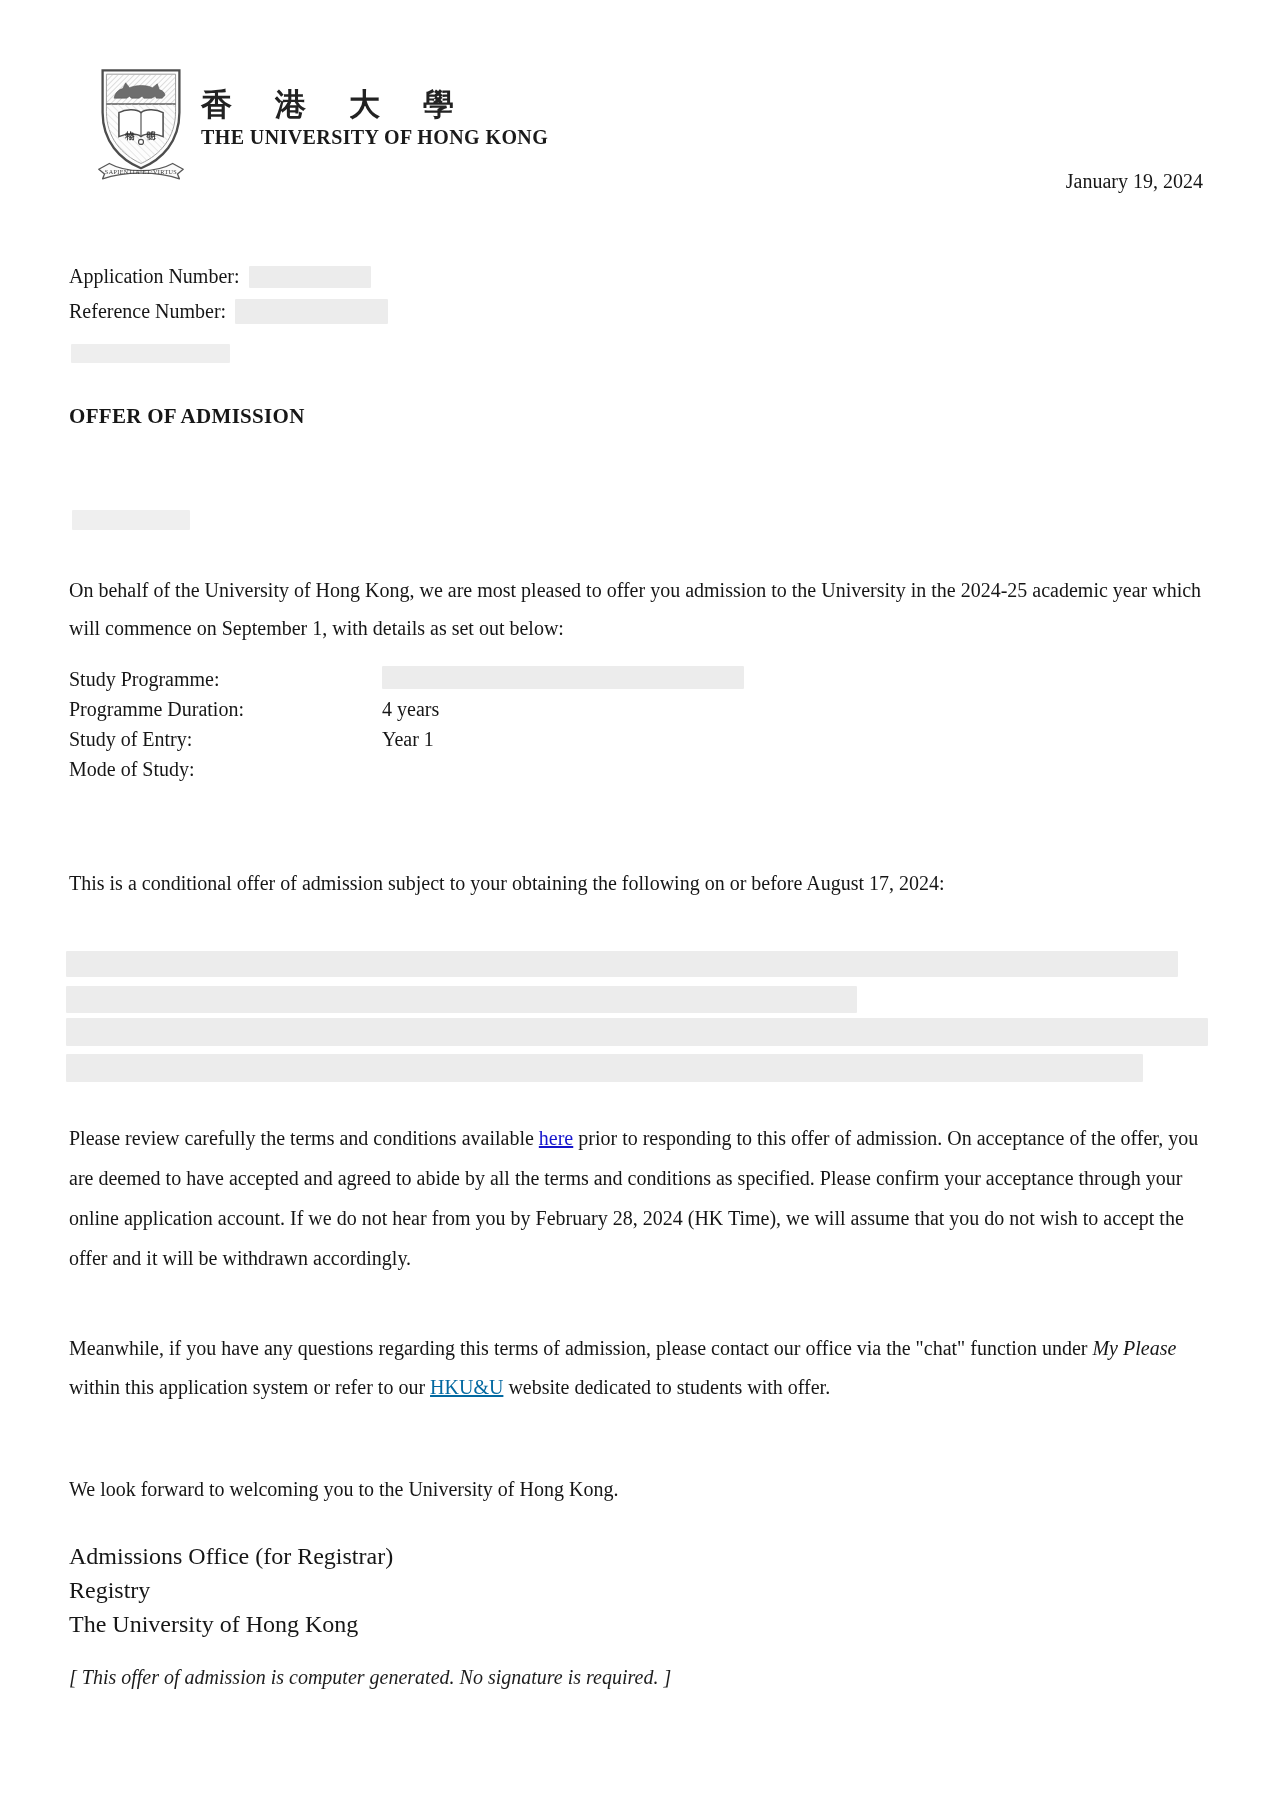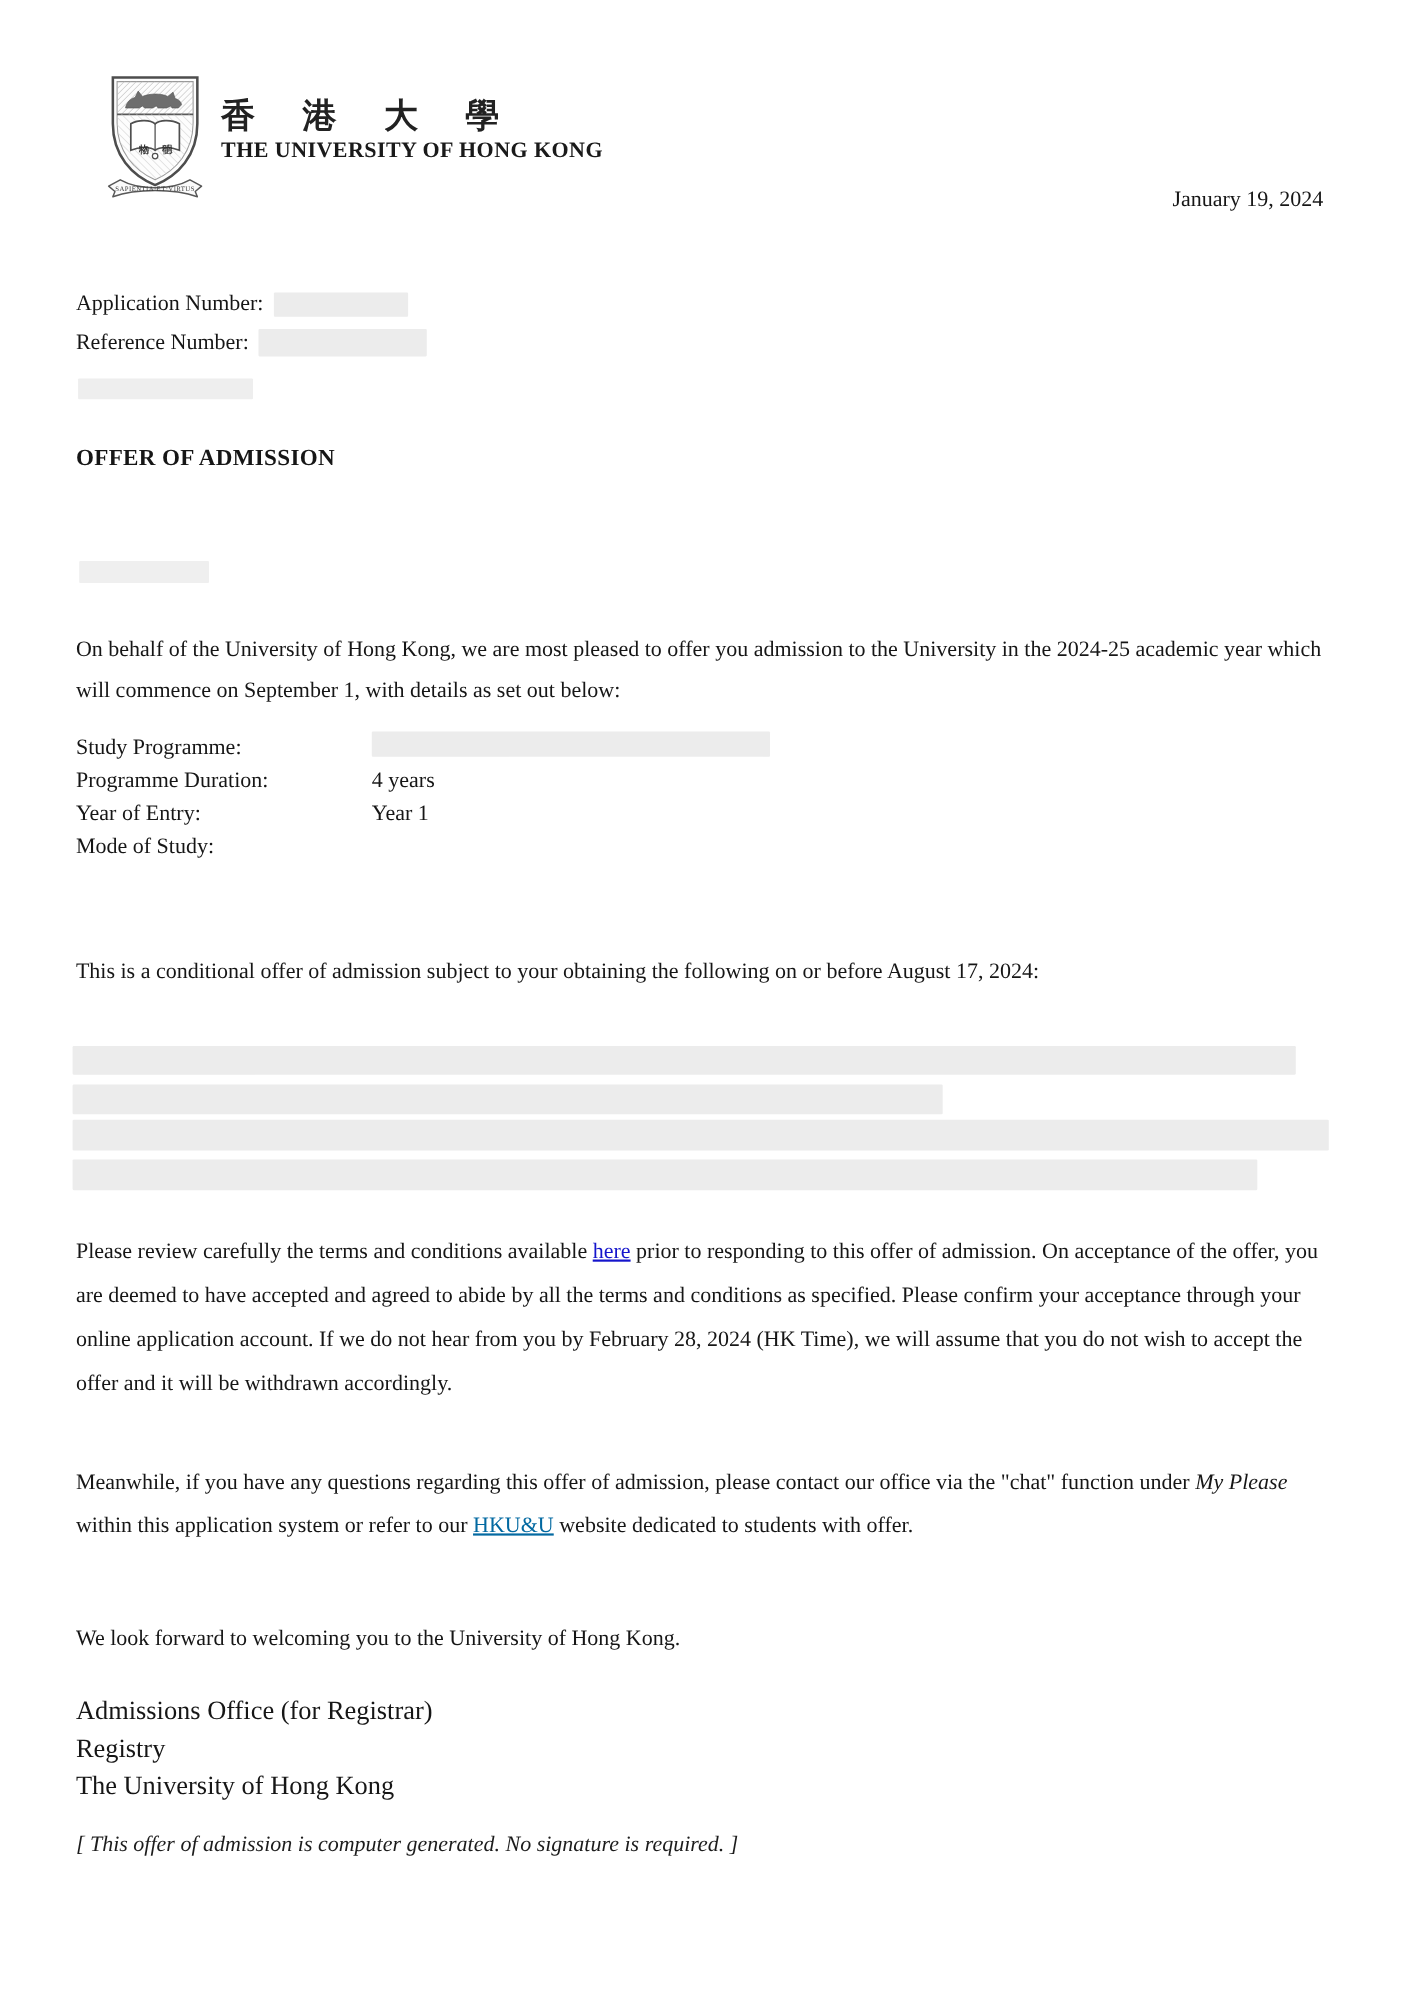--- a/index.html
+++ b/index.html
@@ -43,21 +43,21 @@
   .doc-title { left: 69px; top: 404px; font-size: 21px; font-weight: bold; letter-spacing: 0.3px; }
 
   .box-salutation { left: 72px; top: 510px; width: 118px; height: 20px; background: #efefef; }
 
   .intro { left: 69px; top: 571px; width: 1140px; line-height: 38px; }
 
   
   .details { left: 69px; top: 664px; width: 1000px; font-size: 20px; }
   .details .drow { display: flex; height: 30px; align-items: center; }
   .details .dlabel { width: 269px; flex: 0 0 269px; }
-  .details .dvalue { flex: 1; }
+  .details .dvalue { flex: 1; margin-left: 44px; }
   .box-programme { width: 362px; height: 23px; margin-top: 1px; }
 
   .conditional { left: 69px; top: 872px; width: 1160px; font-size: 20px; }
 
   
   .bar { position: absolute; background: #ececec; border-radius: 1px; }
   .bar-1 { left: 66px; top: 951px;  width: 1112px; height: 26px; }
   .bar-2 { left: 66px; top: 986px;  width: 791px;  height: 27px; }
   .bar-3 { left: 66px; top: 1018px; width: 1142px; height: 28px; }
   .bar-4 { left: 66px; top: 1054px; width: 1077px; height: 28px; }
@@ -131,38 +131,38 @@
   <div class="abs details">
     <div class="drow">
       <span class="dlabel">Study Programme:</span>
       <span class="dvalue"><span class="redact box-programme"></span></span>
     </div>
     <div class="drow">
       <span class="dlabel">Programme Duration:</span>
       <span class="dvalue">4 years</span>
     </div>
     <div class="drow">
-      <span class="dlabel">Year of Entry:</span>
+      <span class="dlabel">Study of Entry:</span>
       <span class="dvalue">Year 1</span>
     </div>
     <div class="drow">
       <span class="dlabel">Mode of Study:</span>
     </div>
   </div>
 
   <div class="abs conditional">This is a conditional offer of admission subject to your obtaining the following on or before August 17, 2024:</div>
 
   <div class="bar bar-1"></div>
   <div class="bar bar-2"></div>
   <div class="bar bar-3"></div>
   <div class="bar bar-4"></div>
 
   <div class="abs terms body-text"><span>Please review carefully the terms and conditions available </span><a class="doc-link" style="color:#1515cc">here</a><span> prior to responding to this offer of admission.  On acceptance of the offer, you are deemed to have accepted and agreed to abide by all the terms and conditions as specified. Please confirm your acceptance through your online application account.  If we do not hear from you by February 28, 2024 (HK Time), we will assume that you do not wish to accept the offer and it will be withdrawn accordingly.</span></div>
 
-  <div class="abs contact body-text"><span>Meanwhile, if you have any questions regarding this offer of admission, please contact our office via the "chat" function under </span><span class="italic">My Please</span><span> within this application system or refer to our </span><a class="doc-link" style="color:#0369a1">HKU&amp;U</a><span> website dedicated to students with offer.</span></div>
+  <div class="abs contact body-text"><span>Meanwhile, if you have any questions regarding this terms of admission, please contact our office via the "chat" function under </span><span class="italic">My Please</span><span> within this application system or refer to our </span><a class="doc-link" style="color:#0369a1">HKU&amp;U</a><span> website dedicated to students with offer.</span></div>
 
   <div class="abs closing body-text">We look forward to welcoming you to the University of Hong Kong.</div>
 
   <div class="abs signature">
     <div>Admissions Office (for Registrar)</div>
     <div>Registry</div>
     <div>The University of Hong Kong</div>
   </div>
 
   <div class="abs footnote">[ This offer of admission is computer generated.  No signature is required. ]</div>

